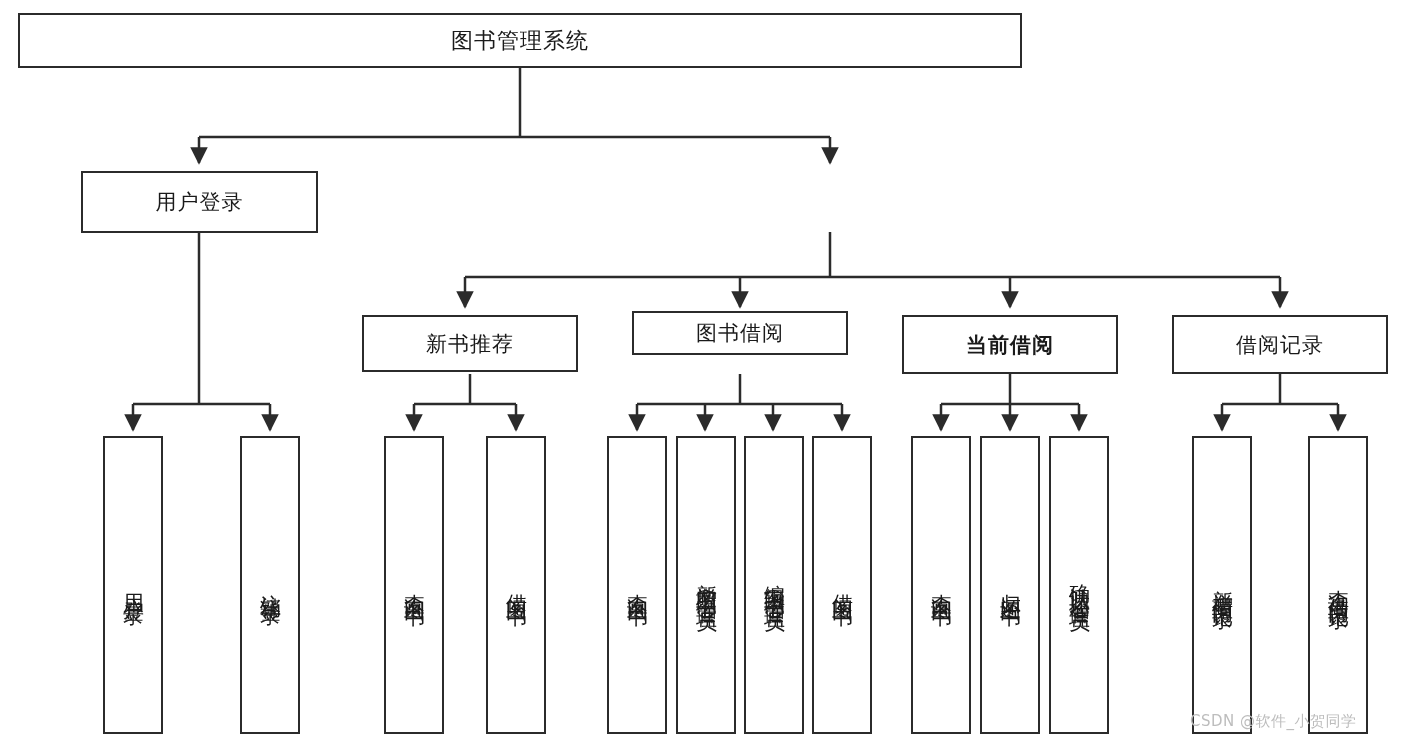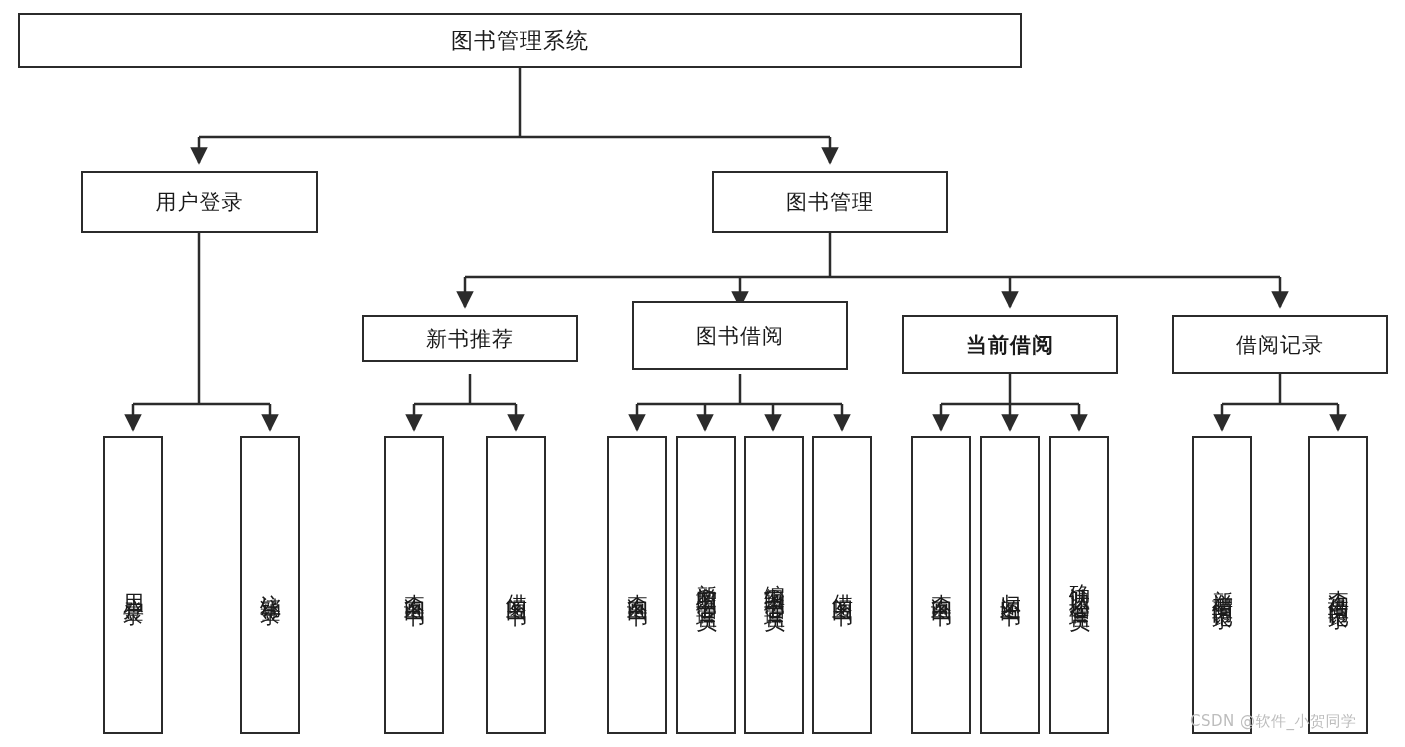--- a/index.html
+++ b/index.html
@@ -108,28 +108,25 @@
     </g>
   </svg>
 
   <div class="node h root" style="left:18px;top:13px;width:1004px;height:55px;">
     <span>图书管理系统</span>
   </div>
 
   <div class="node h" style="left:81px;top:171px;width:237px;height:62px;">
     <span>用户登录</span>
   </div>
-  <div class="node h" style="left:712px;top:171px;width:236px;height:62px;">
-    <span>图书管理</span>
-  </div>
 
-  <div class="node h" style="left:362px;top:315px;width:216px;height:47px;">
+  <div class="node h" style="left:362px;top:315px;width:216px;height:57px;">
     <span>新书推荐</span>
   </div>
-  <div class="node h" style="left:632px;top:301px;width:216px;height:69px;">
+  <div class="node h" style="left:632px;top:311px;width:216px;height:44px;">
     <span>图书借阅</span>
   </div>
   <div class="node h" style="left:902px;top:315px;width:216px;height:59px;font-weight:bold;">
     <span>当前借阅</span>
   </div>
   <div class="node h" style="left:1172px;top:315px;width:216px;height:59px;">
     <span>借阅记录</span>
   </div>
 
   <div class="node v" style="left:103px;top:436px;width:60px;height:298px;">

